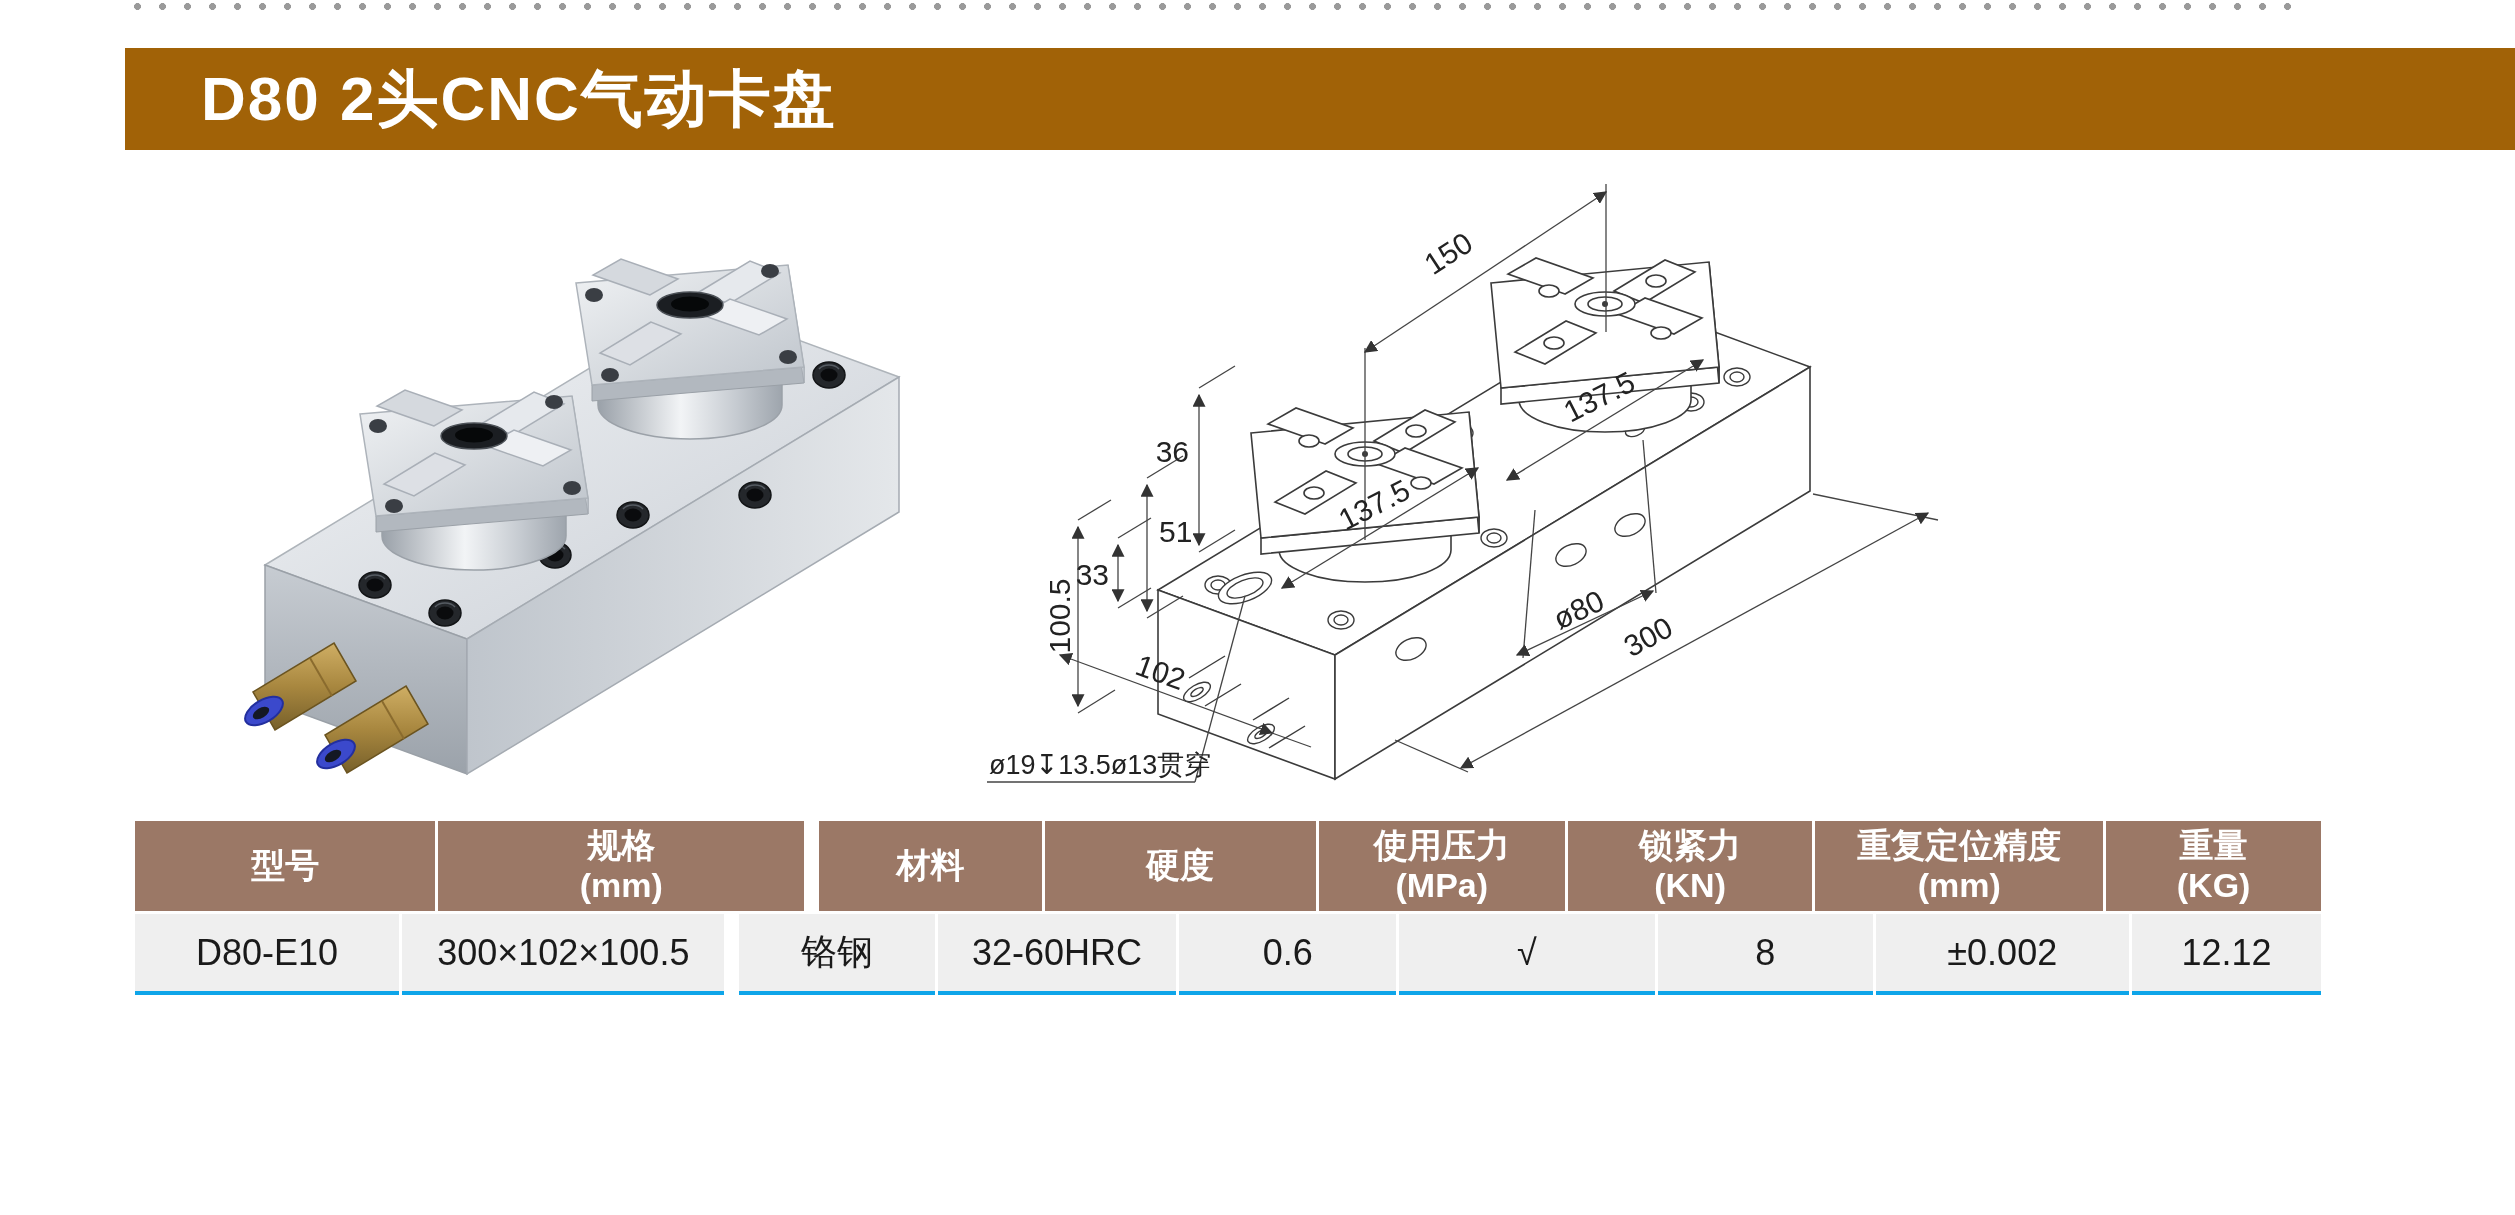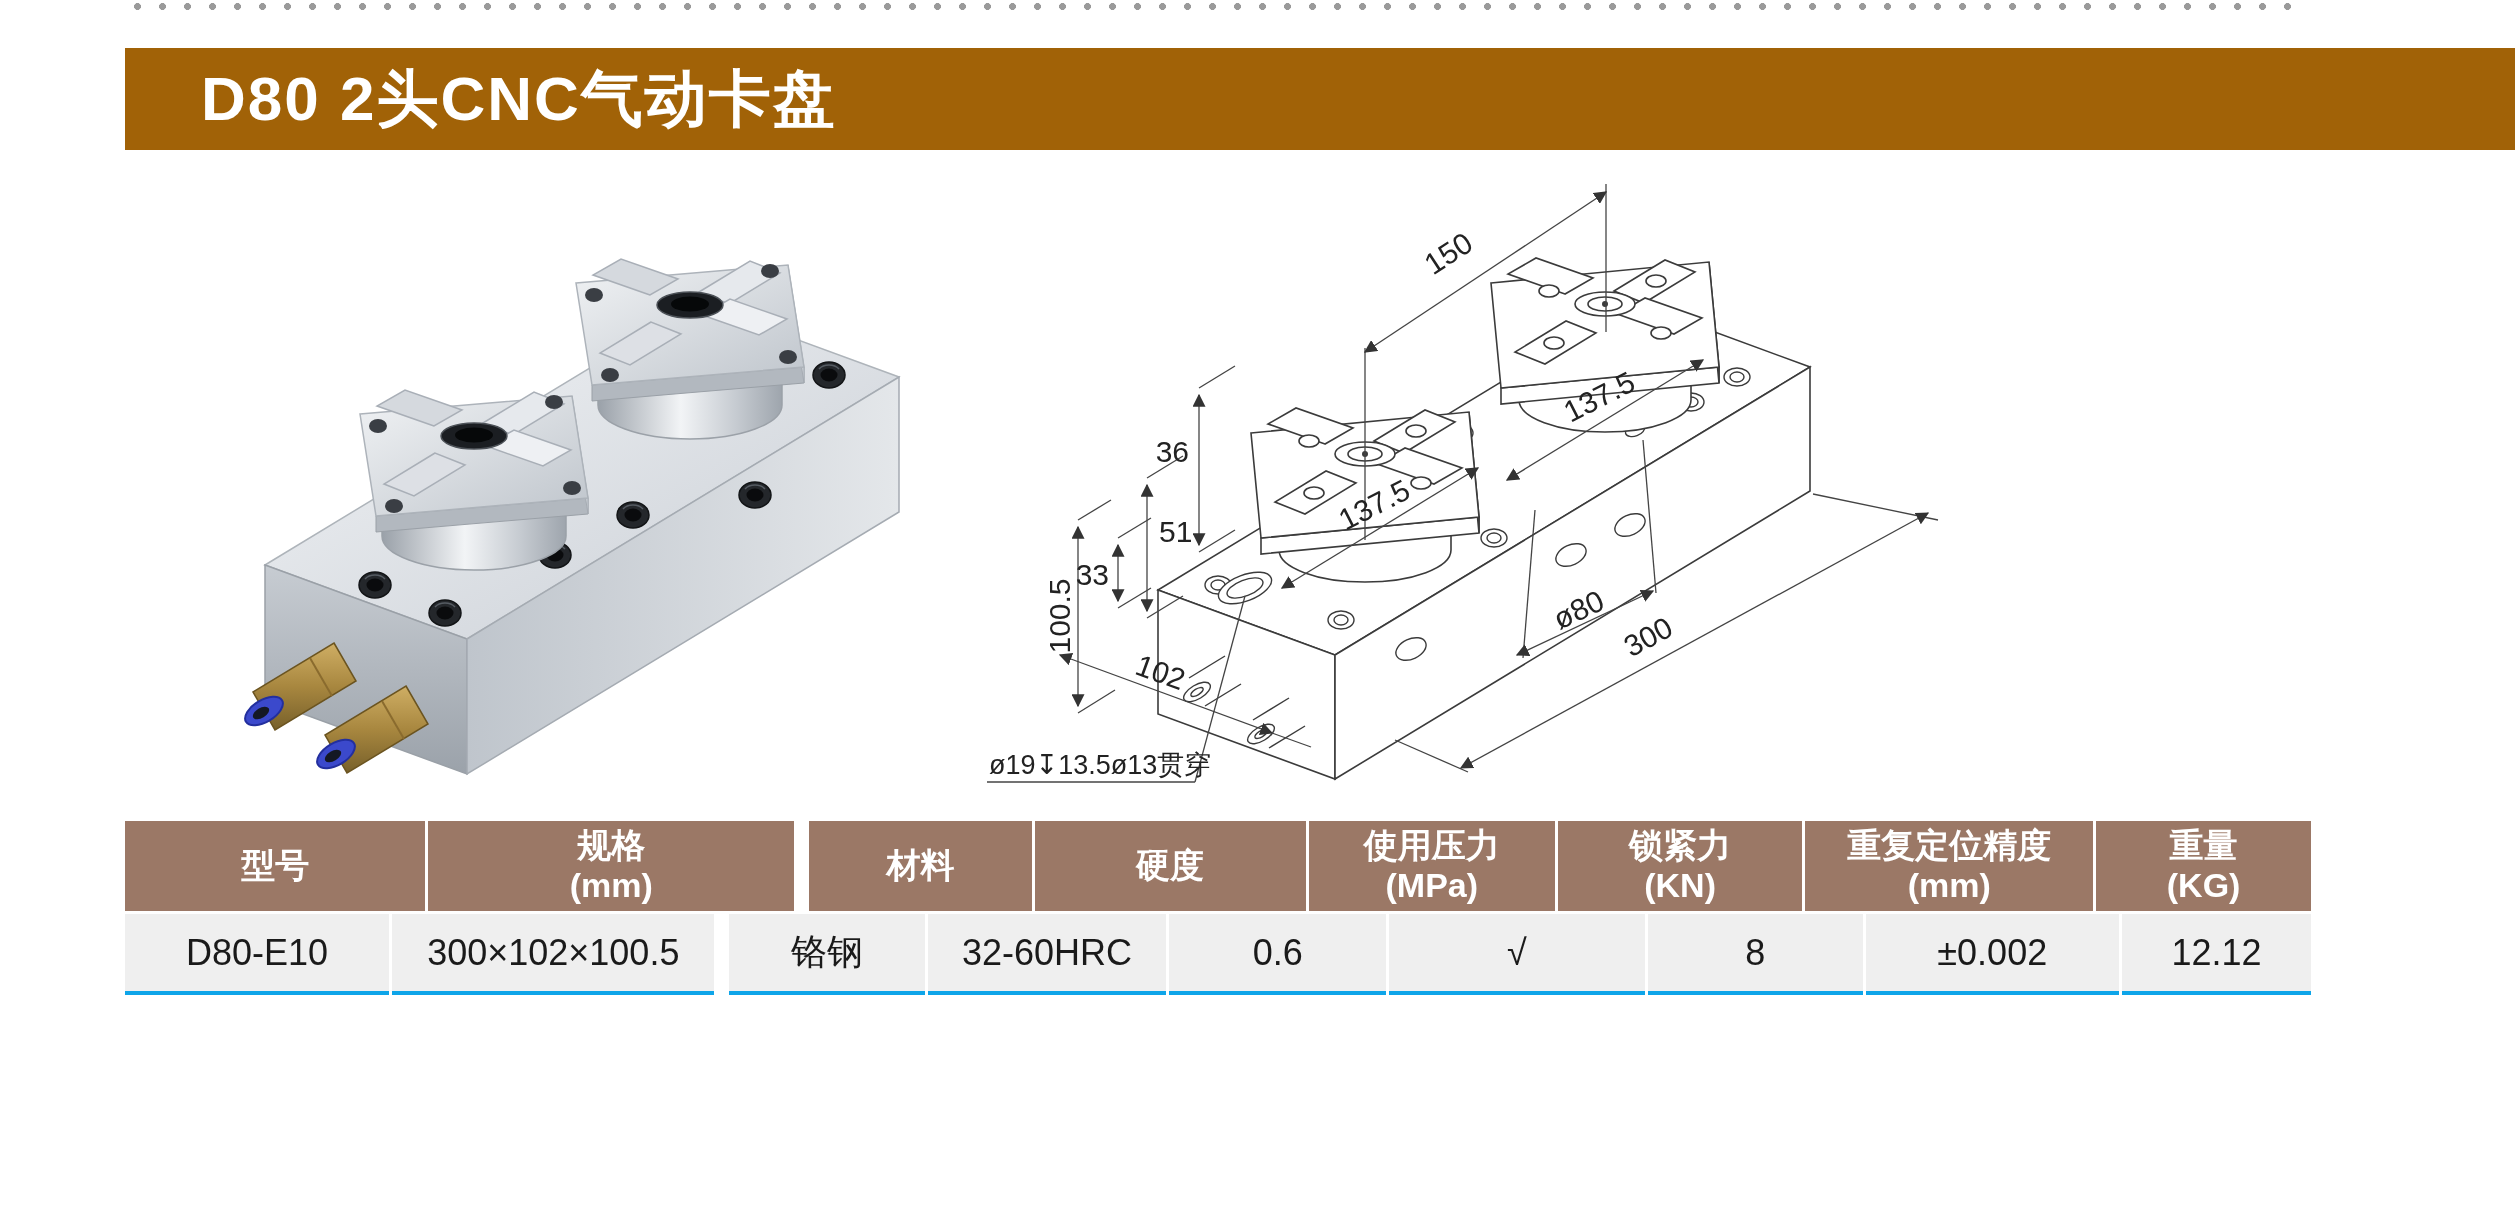--- a/index.html
+++ b/index.html
@@ -6,21 +6,21 @@
   .page{position:relative;width:2515px;height:1215px;background:#fff;overflow:hidden;
         font-family:"Liberation Sans","DejaVu Sans",sans-serif;}
   .dots{position:absolute;left:125px;top:1px;width:2178px;height:11px;
         background-image:radial-gradient(circle,#9a9a9a 0 3.2px,rgba(0,0,0,0) 3.7px);
         background-size:25px 11px;background-repeat:repeat-x;background-position:0 50%;}
   .title-bar{position:absolute;left:125px;top:48px;width:2482px;height:102px;background:#a16207;
         display:flex;align-items:center;}
   .title-bar h1{margin:0 0 0 76px;font-size:62px;font-weight:bold;color:#ffffff;letter-spacing:2px;}
   .photo{position:absolute;left:195px;top:165px;width:740px;height:612px;}
   .drawing{position:absolute;left:975px;top:80px;width:990px;height:740px;}
-  .spec-table{position:absolute;left:125px;top:821px;width:2186px;}
+  .spec-table{position:absolute;left:135px;top:821px;width:2186px;}
   .thead,.trow{display:flex;gap:3px;}
   .th{background:#9b7866;color:#fff;font-weight:bold;font-size:34px;line-height:1.17;
       height:90px;display:flex;flex-direction:column;align-items:center;justify-content:center;text-align:center;}
   .td{background:#efefef;color:#1a1a1a;font-size:36px;height:77px;margin-top:3px;
       display:flex;align-items:center;justify-content:center;text-align:center;border-bottom:4px solid #0ea5e9;}
   .c0{flex:123 0 0;} .c1{flex:150 0 0;} .c2{flex:91 0 0;margin-left:12px;} .c3{flex:111 0 0;align-items:center;} .c4{flex:101 0 0;}
   .c5{flex:119 0 0;} .c6{flex:100 0 0;} .c7{flex:118 0 0;} .c8{flex:88 0 0;}
   .unit:empty{display:none;}
   svg text{font-family:"Liberation Sans","DejaVu Sans",sans-serif;}
   .dimtxt{font-size:30px;fill:#222;}

